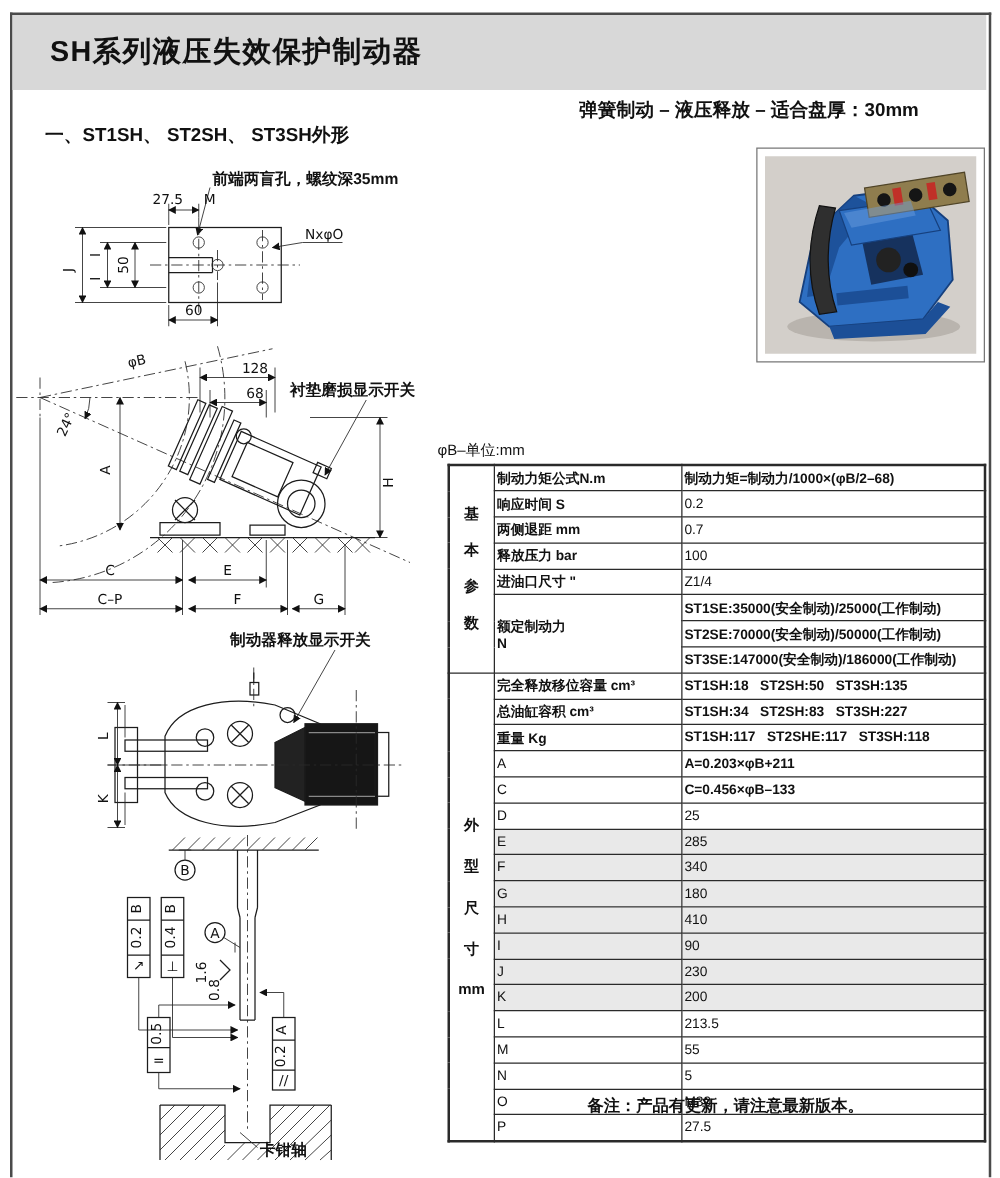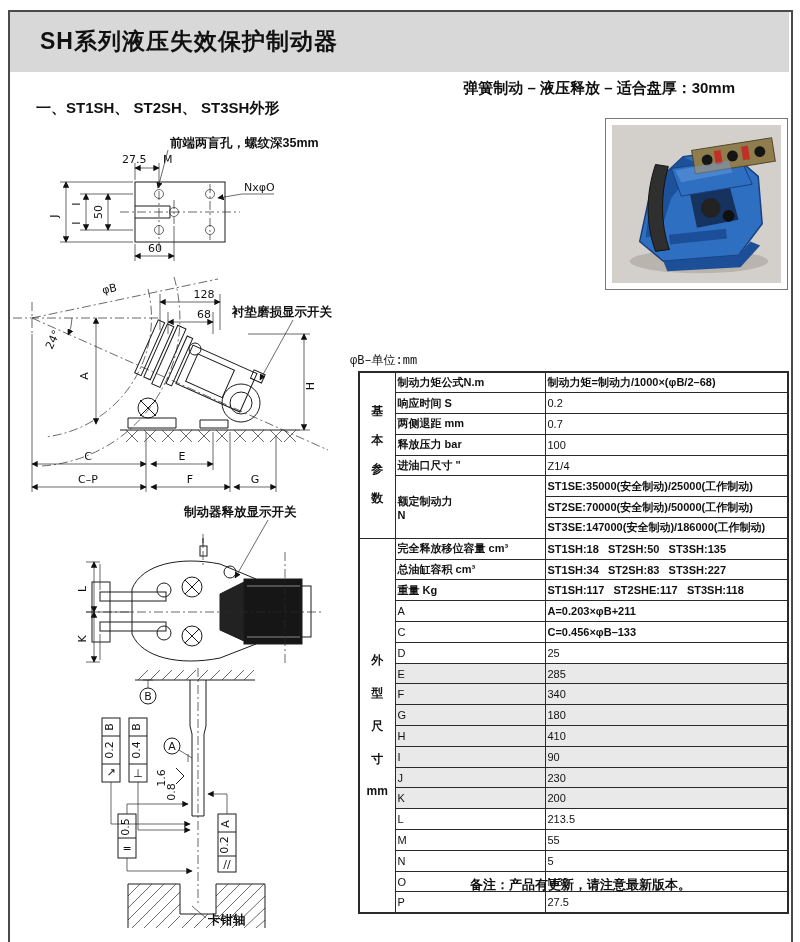--- a/index.html
+++ b/index.html
@@ -7,21 +7,21 @@
         font-family:"Liberation Sans",sans-serif;color:#111;}
   #frame{position:absolute;left:8px;top:10px;width:781px;height:932px;
          border-left:2px solid #4a4a4a;border-right:2px solid #4a4a4a;border-top:2px solid #4a4a4a;}
   #band{position:absolute;left:10px;top:12px;width:779px;height:60px;background:#d8d8d8;}
   #title{position:absolute;left:40px;top:26px;font-size:23px;font-weight:bold;letter-spacing:1px;text-align:center;}
   #subtitle{position:absolute;left:430px;top:79px;width:305px;text-align:right;
             font-size:15px;font-weight:bold;}
   .sec-h{position:absolute;font-size:15px;font-weight:bold;}
   #sec1{left:36px;top:99px;}
   #sec2{left:348px;top:326px;}
-  #unitnote{position:absolute;left:350px;top:352px;font-size:12px;font-family:Liberation Mono, monospace;}
+  #unitnote{position:absolute;left:350px;top:352px;font-size:12px;}
   #photo{position:absolute;left:605px;top:118px;width:183px;height:172px;background:#fff;
          border:1px solid #777;box-sizing:border-box;padding:6px;}
   #photo .inner{width:100%;height:100%;background:#d3cfca;}
   .drw{position:absolute;}
   #d1{left:22px;top:130px;}
   #d2{left:8px;top:272px;}
   #d3{left:72px;top:494px;}
   #d4{left:80px;top:666px;}
   svg{display:block;}
   svg text{font-family:"DejaVu Sans",sans-serif;font-size:11px;fill:#111;}

